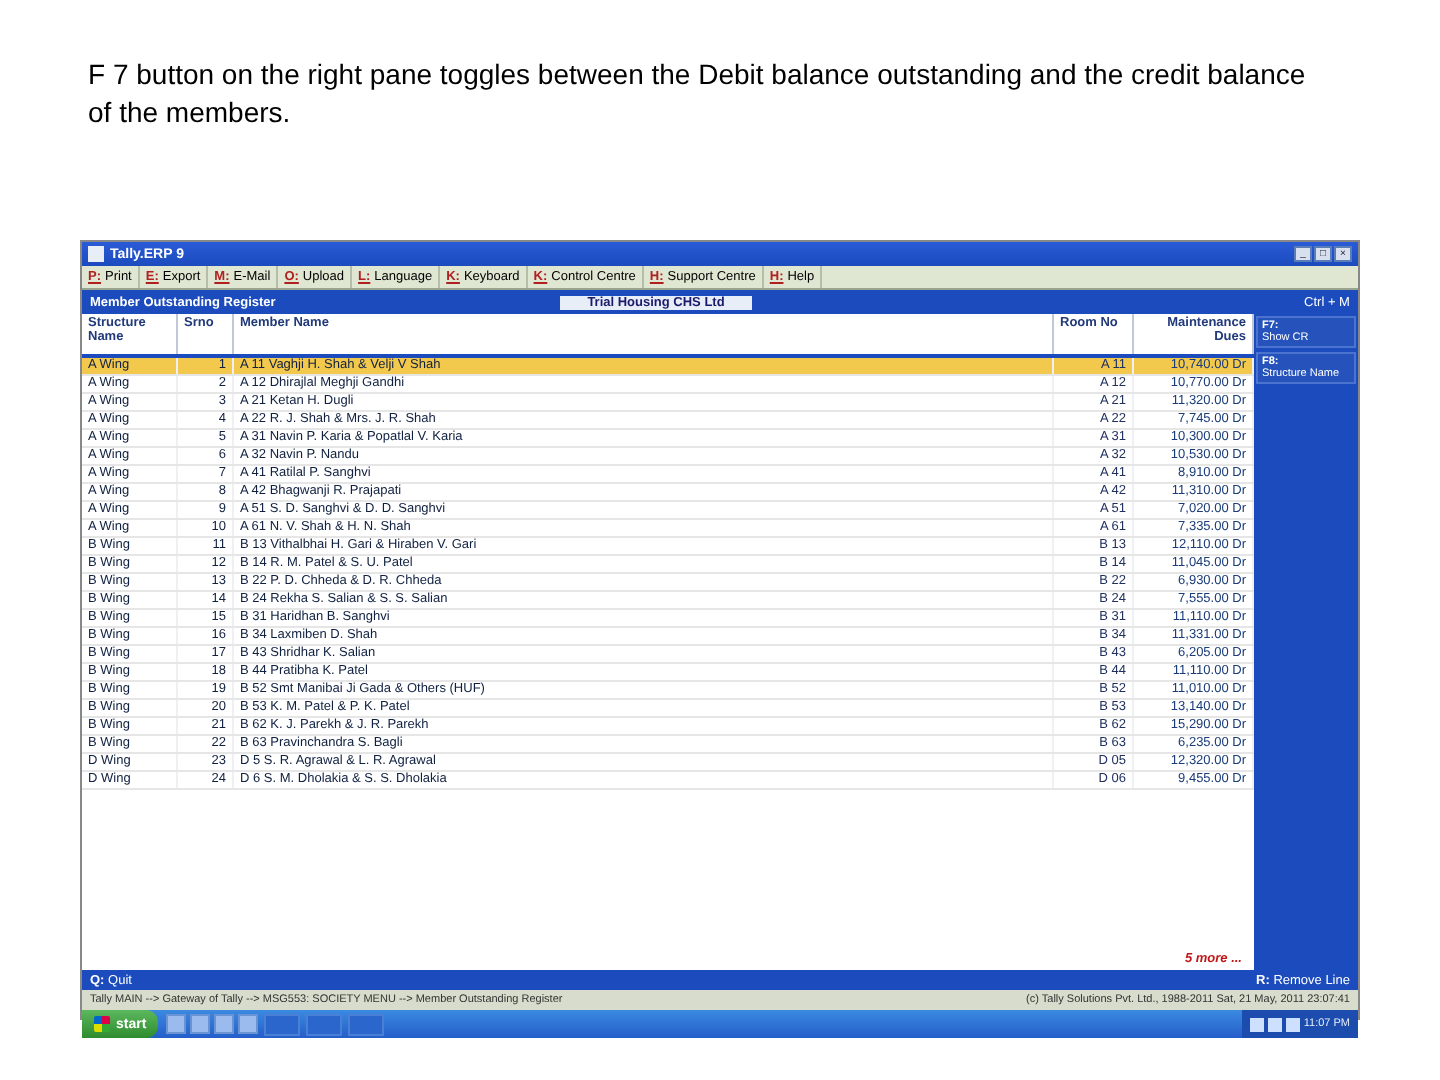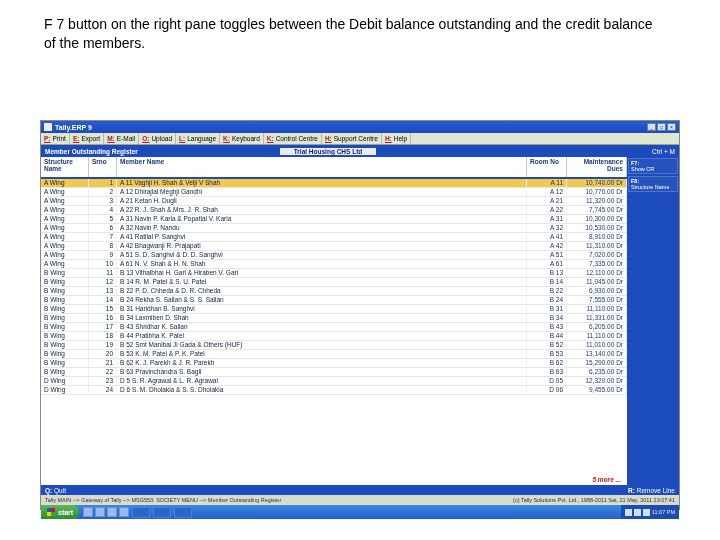--- a/index.html
+++ b/index.html
@@ -1,17 +1,17 @@
 <!DOCTYPE html>
 <html><head>
 <meta charset="utf-8">
 <style>
   * { margin: 0; padding: 0; box-sizing: border-box; }
   body { font-family: Arial, sans-serif; background: #fff; width: 720px; height: 540px; position: relative; }
-  .caption { position: absolute; top: 15px; left: 44px; width: 620px; font-size: 14px; line-height: 1.35; }
+  .caption { position: absolute; top: 28px; left: 44px; width: 620px; font-size: 14px; line-height: 1.35; }
   .scr { position: absolute; top: 120px; left: 40px; width: 640px; height: 390px; border: 1px solid #888; font-size: 6.5px; font-family: "MS Sans Serif", Tahoma, sans-serif; }
   .titlebar { background: linear-gradient(#2a5bd7,#1b4bbd); color: #fff; height: 12px; display: flex; align-items: center; padding: 0 3px; }
   .titlebar .ticon { width: 8px; height: 8px; background: #e8eef8; margin-right: 3px; }
   .titlebar .ttxt { font-weight: bold; font-size: 7px; }
   .titlebar .wbtns { margin-left: auto; display: flex; gap: 1px; }
   .titlebar .wbtn { width: 9px; height: 8px; background: #d8e0f0; border: 1px solid #5a7db8; font-size: 5px; text-align: center; line-height: 6px; color: #223; }
   .toolbar { background: #dfe6d2; height: 12px; display: flex; align-items: center; border-bottom: 1px solid #9aa48c; }
   .tbtn { display: flex; align-items: center; padding: 0 3px; border-right: 1px solid #b4beab; height: 100%; }
   .tbtn .k { color: #b02020; font-weight: bold; margin-right: 2px; text-decoration: underline; }
   .hdrrow { background: #1b4bbd; color: #fff; height: 12px; display: flex; align-items: center; }

